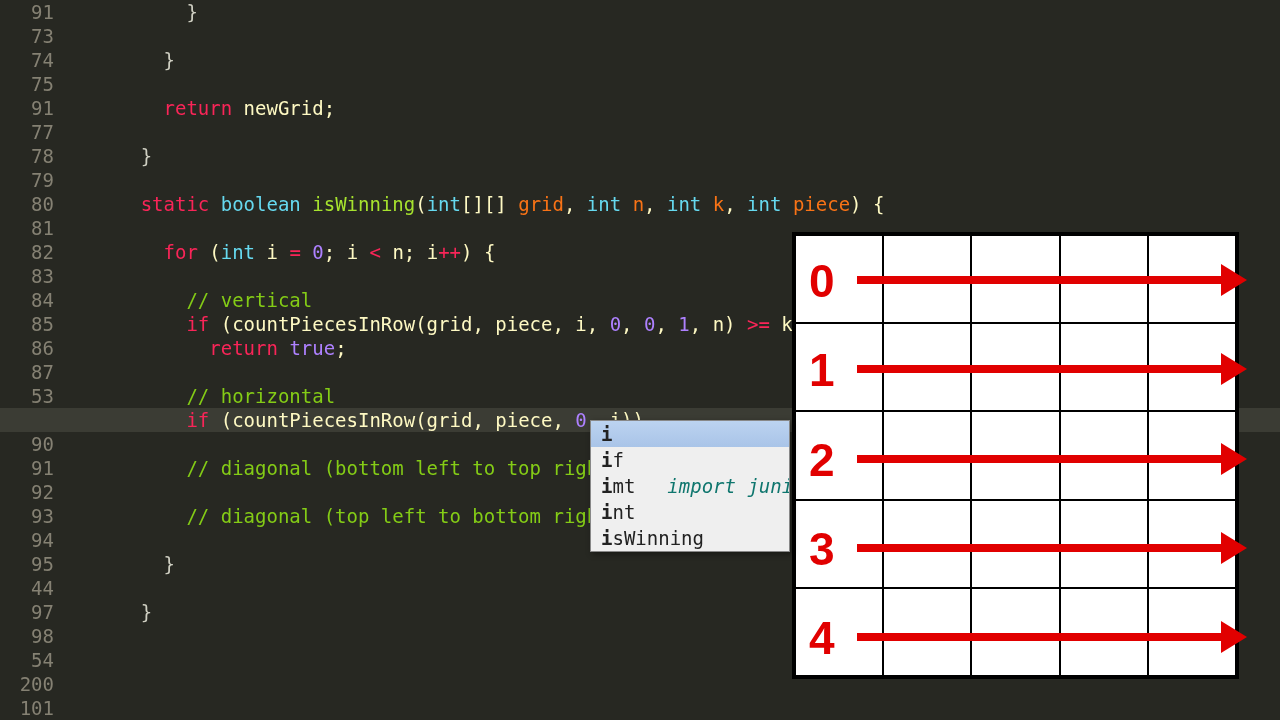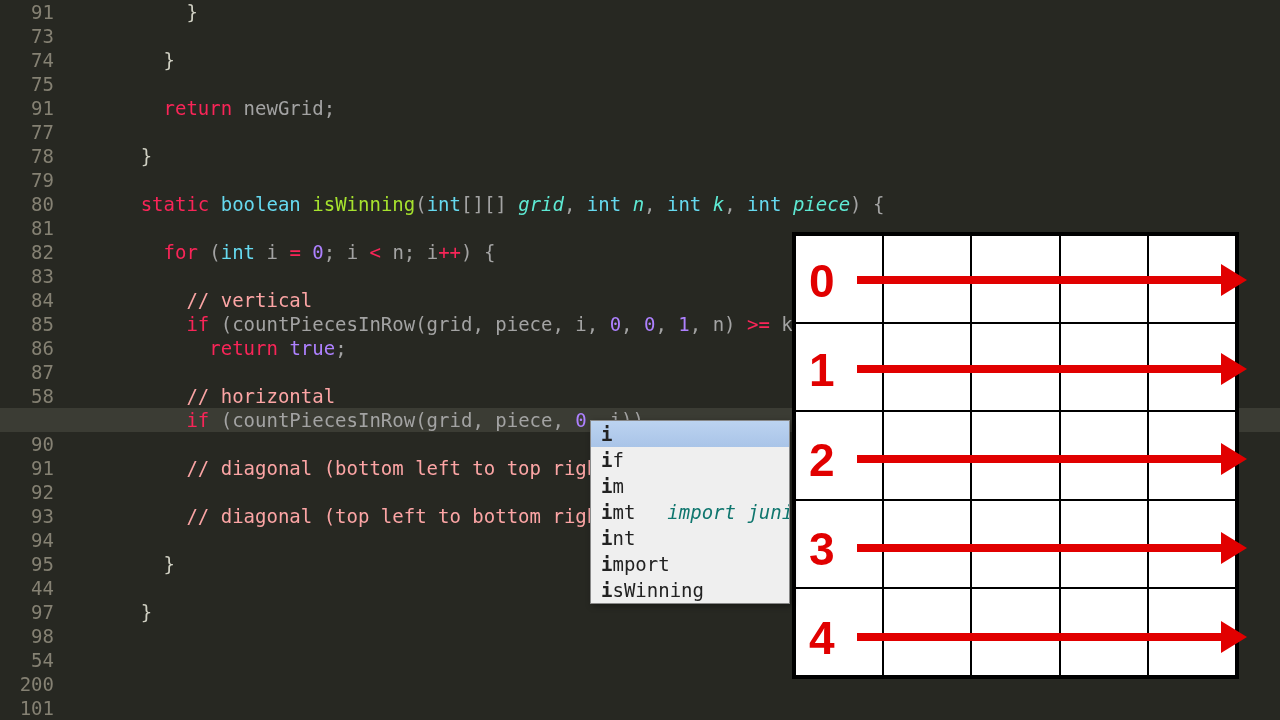--- a/index.html
+++ b/index.html
@@ -34,24 +34,24 @@
   }
   .rowline { height: 24px; line-height: 24px; }
   .hl-row { background: #3b3c34; }
   .rowline.hl-row { margin-left: -72px; padding-left: 72px; }
   .gutter .hl-row { margin-left: 0; padding-left: 0; padding-right:18px; }
 
   
   .kw   { color: #f92558; text-align: center; } 
   .ty   { color: #66d9ef; } 
   .fn   { color: #a6e22e; } 
-  .par  { color: #5eead4; font-style: italic; } 
+  .par  { color: #f97316; } 
   .num  { color: #ae81ff; } 
-  .cm   { color: #fca5a5; } 
-  .pl   { color: #a3a3a3; } 
+  .cm   { color: #84cc16; } 
+  .pl   { color: #fef9c3; } 
   .bl   { color: #cfcfc2; } 
 
   
   .ac {
     position: absolute;
     left: 590px;
     top: 420px;
     width: 200px;
     background: #efefef;
     border: 1px solid #888;
@@ -127,45 +127,43 @@
       <div class="ln">78</div>
       <div class="ln">79</div>
       <div class="ln">80</div>
       <div class="ln">81</div>
       <div class="ln">82</div>
       <div class="ln">83</div>
       <div class="ln">84</div>
       <div class="ln">85</div>
       <div class="ln">86</div>
       <div class="ln">87</div>
-      <div class="ln">58</div>
+      <div class="ln">53</div>
       <div class="ln hl-row">89</div>
       <div class="ln">90</div>
       <div class="ln">91</div>
       <div class="ln">92</div>
       <div class="ln">93</div>
       <div class="ln">94</div>
       <div class="ln">95</div>
       <div class="ln">44</div>
       <div class="ln">97</div>
       <div class="ln">98</div>
       <div class="ln">54</div>
       <div class="ln">200</div>
       <div class="ln">101</div>
     </div>
   <div class="code" id="code"><div class="rowline"><span class="bl">          }</span></div><div class="rowline"><span></span></div><div class="rowline"><span class="bl">        }</span></div><div class="rowline"><span></span></div><div class="rowline"><span>        </span><span class="kw">return</span><span class="pl"> newGrid;</span></div><div class="rowline"><span></span></div><div class="rowline"><span class="bl">      }</span></div><div class="rowline"><span></span></div><div class="rowline"><span>      </span><span class="kw">static</span><span> </span><span class="ty">boolean</span><span> </span><span class="fn">isWinning</span><span class="pl">(</span><span class="ty">int</span><span class="pl">[][] </span><span class="par">grid</span><span class="pl">, </span><span class="ty">int</span><span> </span><span class="par">n</span><span class="pl">, </span><span class="ty">int</span><span> </span><span class="par">k</span><span class="pl">, </span><span class="ty">int</span><span> </span><span class="par">piece</span><span class="pl">) {</span></div><div class="rowline"><span></span></div><div class="rowline"><span>        </span><span class="kw">for</span><span class="pl"> (</span><span class="ty">int</span><span class="pl"> i </span><span class="kw">=</span><span> </span><span class="num">0</span><span class="pl">; i </span><span class="kw">&lt;</span><span class="pl"> n; i</span><span class="kw">++</span><span class="pl">) {</span></div><div class="rowline"><span></span></div><div class="rowline"><span>          </span><span class="cm">// vertical</span></div><div class="rowline"><span>          </span><span class="kw">if</span><span class="pl"> (countPiecesInRow(grid, piece, i, </span><span class="num">0</span><span class="pl">, </span><span class="num">0</span><span class="pl">, </span><span class="num">1</span><span class="pl">, n) </span><span class="kw">&gt;=</span><span class="pl"> k</span></div><div class="rowline"><span>            </span><span class="kw">return</span><span> </span><span class="num">true</span><span class="pl">;</span></div><div class="rowline"><span></span></div><div class="rowline"><span>          </span><span class="cm">// horizontal</span></div><div class="rowline hl-row"><span>          </span><span class="kw">if</span><span class="pl"> (countPiecesInRow(grid, piece, </span><span class="num">0</span><span class="pl">, i))</span></div><div class="rowline"><span></span></div><div class="rowline"><span>          </span><span class="cm">// diagonal (bottom left to top right</span></div><div class="rowline"><span></span></div><div class="rowline"><span>          </span><span class="cm">// diagonal (top left to bottom right</span></div><div class="rowline"><span></span></div><div class="rowline"><span class="bl">        }</span></div><div class="rowline"><span></span></div><div class="rowline"><span class="bl">      }</span></div><div class="rowline"><span></span></div><div class="rowline"><span></span></div><div class="rowline"><span></span></div><div class="rowline"><span></span></div></div>
 </div>
 
 <div class="ac" id="ac">
     <div class="item sel"><span class="b">i</span><span></span></div>
     <div class="item"><span class="b">i</span><span>f</span></div>
-    <div class="item"><span class="b">i</span><span>m</span></div>
     <div class="item"><span class="b">i</span><span>mt</span><span class="hint">import junit.</span></div>
     <div class="item"><span class="b">i</span><span>nt</span></div>
-    <div class="item"><span class="b">i</span><span>mport</span></div>
     <div class="item"><span class="b">i</span><span>sWinning</span></div>
   </div>
 
 <div class="grid-illus" id="gridillus">
     <div class="cell"></div>
     <div class="cell"></div>
     <div class="cell"></div>
     <div class="cell"></div>
     <div class="cell"></div>
     <div class="cell"></div>

